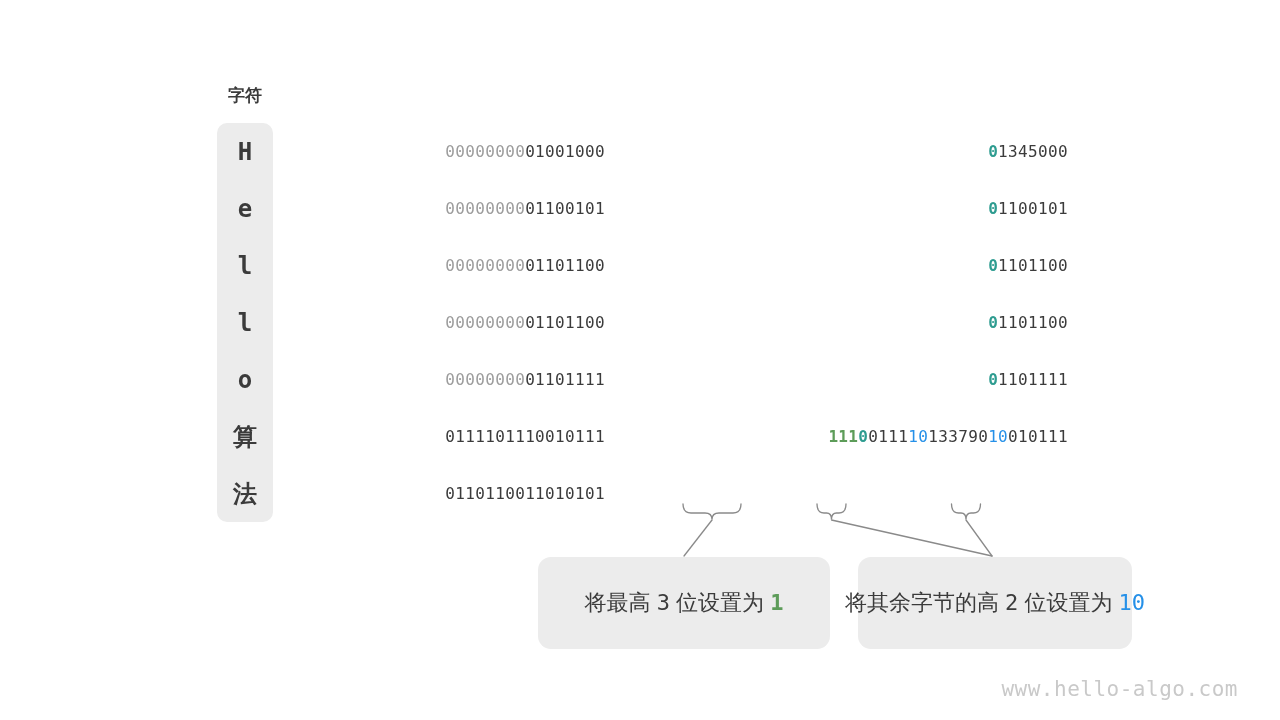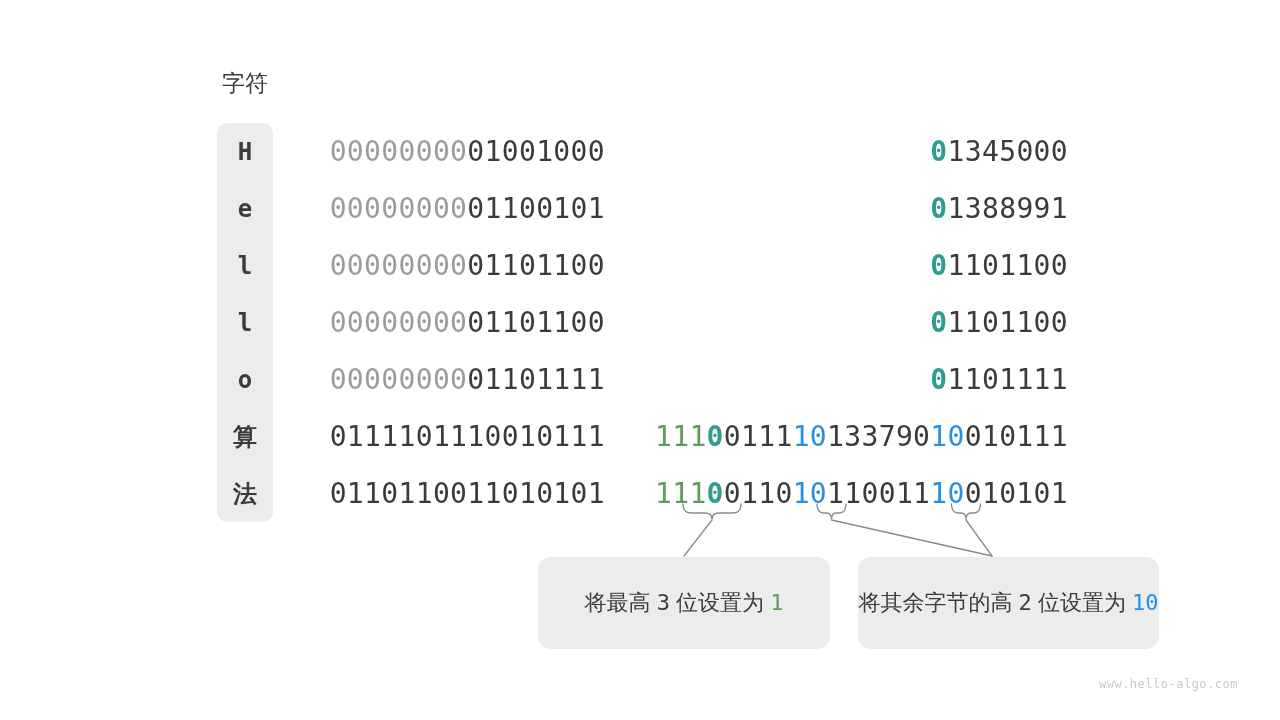--- a/index.html
+++ b/index.html
@@ -1,69 +1,69 @@
 <!DOCTYPE html>
 <html style="--dark: #3b3b3b; --gray: #9c9c9c; --green: #5d9c59; --teal: #2e9c90; --blue: #2590e8; --boxbg: #ececec; --line: #8a8a8a; --watermark: #c9c9c9;"><head>
 <meta charset="utf-8">
 <style>
   html,body{margin:0;padding:0;background:#ffffff;}
   .stage{position:relative;width:1280px;height:720px;background:#ffffff;overflow:hidden;
          font-family:"Liberation Sans",sans-serif;color:var(--dark,#3b3b3b);}
   .cell,.hdr{position:absolute;display:flex;align-items:center;}
-  .hdr{top:62px;height:42px;font-weight:400;font-size:23px;justify-content:center;}
+  .hdr{top:74px;height:42px;font-weight:700;font-size:17px;justify-content:center;}
   .hdr-char{left:217px;width:56px;}
   .hdr-unicode{left:352px;width:253px;font-family:"DejaVu Sans Mono","Liberation Mono",monospace;}
   .hdr-utf8{left:683px;width:385px;font-family:"DejaVu Sans Mono","Liberation Mono",monospace;}
   .charcol-bg{position:absolute;left:217px;top:123px;width:56px;height:399px;
               background:var(--boxbg,#ececec);border-radius:10px;}
   .rows{position:absolute;left:0;top:123px;width:1280px;height:399px;}
   .row{position:absolute;left:0;width:1280px;height:57px;}
   .char-cell{left:217px;width:56px;justify-content:center;top:0;height:100%;
              font-weight:700;font-size:24px;font-family:"DejaVu Sans Mono","Liberation Mono",monospace;}
-  .bin{top:0;height:100%;font-size:28px;letter-spacing:0.35px;white-space:pre;
+  .bin{top:0;height:100%;font-size:16px;letter-spacing:0.35px;white-space:pre;
        font-family:"DejaVu Sans Mono","Liberation Mono",monospace;justify-content:flex-end;}
   .unicode-cell{left:352px;width:253px;}
   .utf8-cell{left:683px;width:385px;}
   .sg-dark{color:var(--dark,#3b3b3b);}
   .sg-gray{color:var(--gray,#9c9c9c);}
-  .sg-green{color:var(--green,#5d9c59);font-weight:400;}
+  .sg-green{color:var(--green,#5d9c59);font-weight:700;}
   .sg-teal{color:var(--teal,#2e9c90);font-weight:700;}
   .sg-blue{color:var(--blue,#2590e8);font-weight:400;}
   .connectors{position:absolute;left:0;top:0;pointer-events:none;}
   .callout{position:absolute;top:557px;height:92px;background:var(--boxbg,#ececec);
            border-radius:13px;display:flex;align-items:center;
            justify-content:center;font-size:22px;}
   .callout-1{left:538px;width:292px;}
-  .callout-2{left:858px;width:301px;}
+  .callout-2{left:858px;width:274px;}
   .callout-line{white-space:pre;line-height:36px;text-align:center;}
   .callout .sg-num{color:var(--dark,#3b3b3b);font-family:"DejaVu Sans Mono","Liberation Mono",monospace;}
   .callout .sg-cjk{color:var(--dark,#3b3b3b);}
   .callout .sg-green,.callout .sg-blue{font-family:"DejaVu Sans Mono","Liberation Mono",monospace;}
-  .watermark{position:absolute;right:42px;top:677px;font-size:12px;letter-spacing:0.5px;
+  .watermark{position:absolute;right:42px;top:677px;font-size:21px;letter-spacing:0.5px;
              color:var(--watermark,#c9c9c9);font-family:"DejaVu Sans Mono","Liberation Mono",monospace;}
 </style>
 </head>
 <body>
 
 <div class="stage">
 
   <div class="hdr hdr-char">字符</div>
 
   <div class="charcol-bg"></div>
 
   <div class="rows">
       <div class="row" style="top: 0px;">
         <div class="cell char-cell">H</div>
         <div class="cell bin unicode-cell"><span><span class="sg-gray">00000000</span></span> <span><span class="sg-dark">01001000</span></span></div>
         <div class="cell bin utf8-cell"><span><span class="sg-teal">0</span><span class="sg-dark">1345000</span></span></div>
       </div>
       <div class="row" style="top: 57px;">
         <div class="cell char-cell">e</div>
         <div class="cell bin unicode-cell"><span><span class="sg-gray">00000000</span></span> <span><span class="sg-dark">01100101</span></span></div>
-        <div class="cell bin utf8-cell"><span><span class="sg-teal">0</span><span class="sg-dark">1388991</span></span></div>
+        <div class="cell bin utf8-cell"><span><span class="sg-teal">0</span><span class="sg-dark">1100101</span></span></div>
       </div>
       <div class="row" style="top: 114px;">
         <div class="cell char-cell">l</div>
         <div class="cell bin unicode-cell"><span><span class="sg-gray">00000000</span></span> <span><span class="sg-dark">01101100</span></span></div>
         <div class="cell bin utf8-cell"><span><span class="sg-teal">0</span><span class="sg-dark">1101100</span></span></div>
       </div>
       <div class="row" style="top: 171px;">
         <div class="cell char-cell">l</div>
         <div class="cell bin unicode-cell"><span><span class="sg-gray">00000000</span></span> <span><span class="sg-dark">01101100</span></span></div>
         <div class="cell bin utf8-cell"><span><span class="sg-teal">0</span><span class="sg-dark">1101100</span></span></div>
@@ -74,21 +74,20 @@
         <div class="cell bin utf8-cell"><span><span class="sg-teal">0</span><span class="sg-dark">1101111</span></span></div>
       </div>
       <div class="row" style="top: 285px;">
         <div class="cell char-cell">算</div>
         <div class="cell bin unicode-cell"><span><span class="sg-dark">01111011</span></span> <span><span class="sg-dark">10010111</span></span></div>
         <div class="cell bin utf8-cell"><span><span class="sg-green">111</span><span class="sg-teal">0</span><span class="sg-dark">0111</span></span> <span><span class="sg-blue">10</span><span class="sg-dark">133790</span></span> <span><span class="sg-blue">10</span><span class="sg-dark">010111</span></span></div>
       </div>
       <div class="row" style="top: 342px;">
         <div class="cell char-cell">法</div>
         <div class="cell bin unicode-cell"><span><span class="sg-dark">01101100</span></span> <span><span class="sg-dark">11010101</span></span></div>
-        <div class="cell bin utf8-cell"><span><span class="sg-green">111</span><span class="sg-teal">0</span><span class="sg-dark">0110</span></span> <span><span class="sg-blue">10</span><span class="sg-dark">110011</span></span> <span><span class="sg-blue">10</span><span class="sg-dark">010101</span></span></div>
       </div>
     </div>
 
   <svg class="connectors" width="1280" height="720" viewBox="0 0 1280 720" fill="none">
     <g stroke="#8a8a8a" stroke-width="1.3" fill="none" stroke-linecap="round">
       <path d="M683 504 C683 510 685 513 691 513 L705 513 C709.5 513 712 515 712 519.5 C712 515 714.5 513 719 513 L733 513 C739 513 741 510 741 504"></path>
       <path d="M817 504 C817 510 819 513 824 513 L826.5 513 C829.5 513 831.5 515 831.5 519.5 C831.5 515 833.5 513 836.5 513 L839 513 C844 513 846 510 846 504"></path>
       <path d="M951.5 504 C951.5 510 953.5 513 958.5 513 L961 513 C964 513 966 515 966 519.5 C966 515 968 513 971 513 L973.5 513 C978.5 513 980.5 510 980.5 504"></path>
       <path d="M712 520 L684 556"></path>
       <path d="M831.5 520 L992 556"></path>

